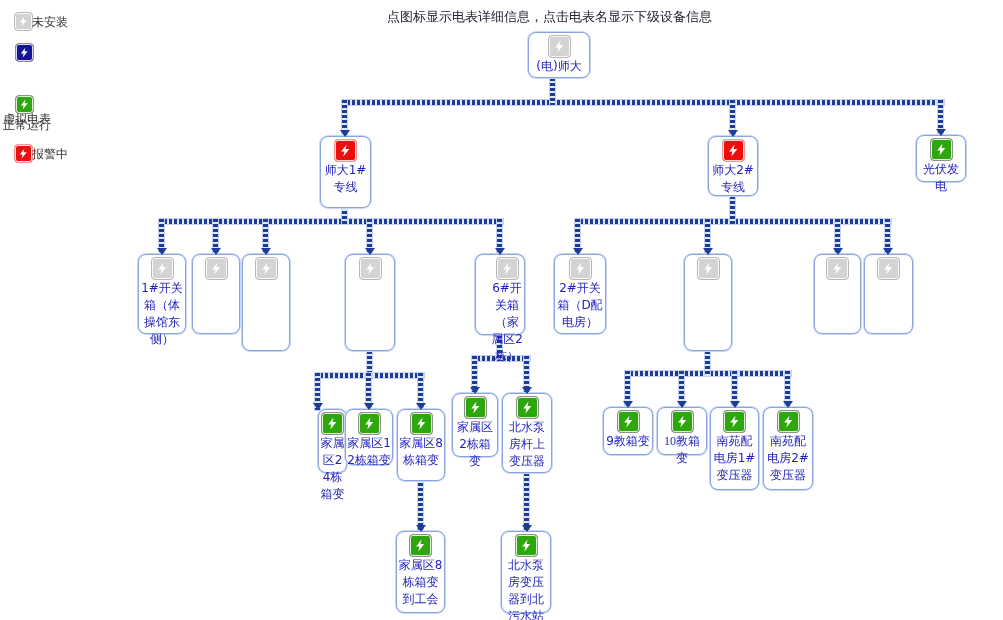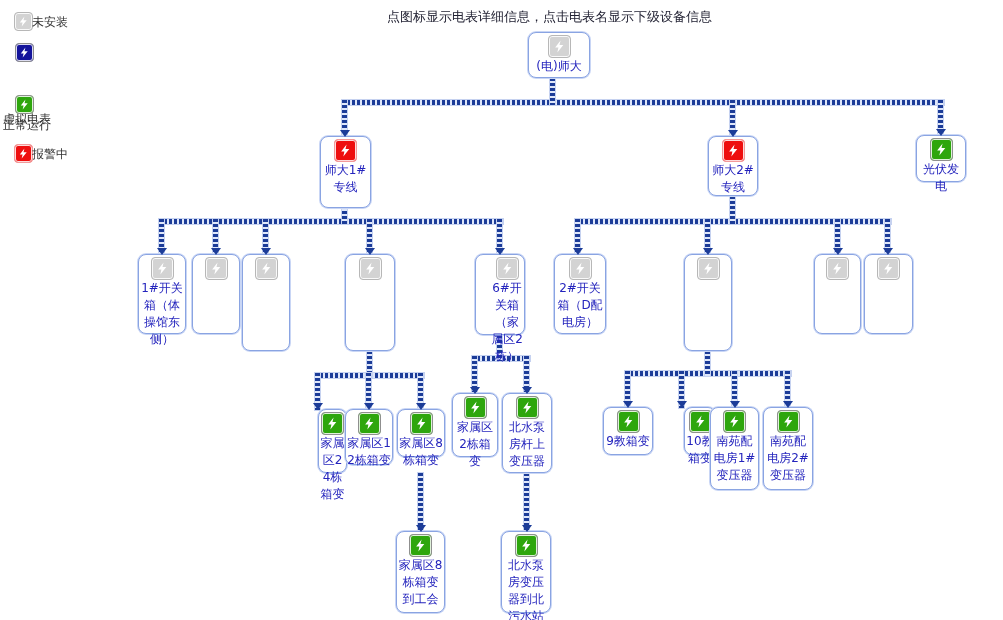--- a/index.html
+++ b/index.html
@@ -241,21 +241,21 @@
         <span class="nlabel">家属区24栋箱变</span>
       </div>
       <div class="node" style="left: 345px; top: 409px; width: 48px; height: 56px;">
         <span class="micon micon-node green">
           <svg width="13" height="13" viewBox="0 0 24 24">
             <path d="M14 1 L4 14 H10 L8 23 L19 9 H12 Z" fill="#fff"></path>
           </svg>
         </span>
         <span class="nlabel">家属区12栋箱变</span>
       </div>
-      <div class="node" style="left: 397px; top: 409px; width: 48px; height: 48px;">
+      <div class="node" style="left: 397px; top: 409px; width: 48px; height: 72px;">
         <span class="micon micon-node green">
           <svg width="13" height="13" viewBox="0 0 24 24">
             <path d="M14 1 L4 14 H10 L8 23 L19 9 H12 Z" fill="#fff"></path>
           </svg>
         </span>
         <span class="nlabel">家属区8栋箱变</span>
       </div>
       <div class="node" style="left: 452px; top: 393px; width: 46px; height: 64px;">
         <span class="micon micon-node green">
           <svg width="13" height="13" viewBox="0 0 24 24">
@@ -273,21 +273,21 @@
         <span class="nlabel">北水泵房杆上变压器</span>
       </div>
       <div class="node" style="left: 603px; top: 407px; width: 50px; height: 48px;">
         <span class="micon micon-node green">
           <svg width="13" height="13" viewBox="0 0 24 24">
             <path d="M14 1 L4 14 H10 L8 23 L19 9 H12 Z" fill="#fff"></path>
           </svg>
         </span>
         <span class="nlabel">9教箱变</span>
       </div>
-      <div class="node" style="left: 684px; top: 407px; width: 32px; height: 48px;">
+      <div class="node" style="left: 657px; top: 407px; width: 50px; height: 48px; font-family: Liberation Serif, serif;">
         <span class="micon micon-node green">
           <svg width="13" height="13" viewBox="0 0 24 24">
             <path d="M14 1 L4 14 H10 L8 23 L19 9 H12 Z" fill="#fff"></path>
           </svg>
         </span>
         <span class="nlabel">10教箱变</span>
       </div>
       <div class="node" style="left: 710px; top: 407px; width: 49px; height: 83px;">
         <span class="micon micon-node green">
           <svg width="13" height="13" viewBox="0 0 24 24">

